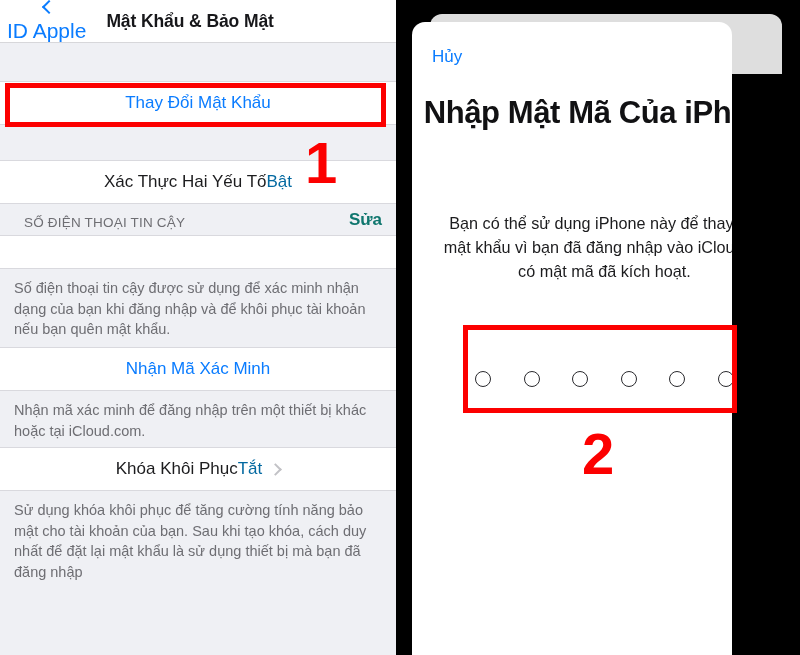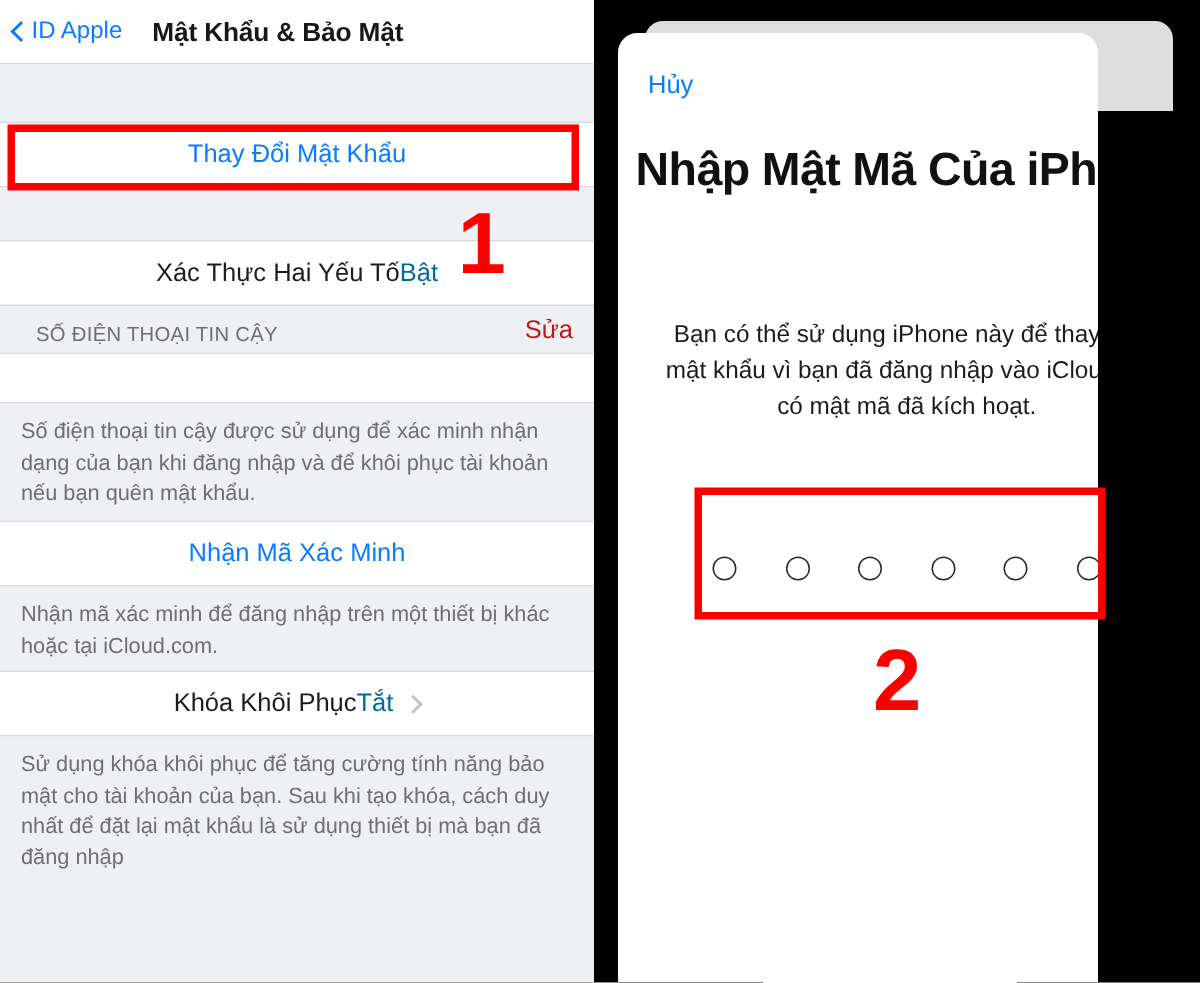--- a/index.html
+++ b/index.html
@@ -36,22 +36,23 @@
     border-bottom: 1px solid #d7d7da;
     display: flex;
     align-items: center;
   }
   .nav-back {
     display: flex;
     align-items: center;
     gap: 4px;
     padding-left: 7px;
     color: #0a7cff;
-    font-size: 16px;
-    white-space: nowrap;
+    font-size: 21px;
+    white-space: nowrap;
+    flex-direction: column;
   }
   .chev-back {
     display: inline-block;
     width: 10px;
     height: 16px;
     position: relative;
     flex: none;
   }
   .chev-back::before {
     content: "";
@@ -138,22 +139,23 @@
     gap: 36px;
   }
   .group-header-label {
     font-size: 13.5px;
     color: #6e6e73;
     letter-spacing: 0.2px;
     white-space: nowrap;
   }
   .group-header-action {
     font-size: 17px;
-    color: #b91c1c;
-    white-space: nowrap;
+    color: #0f766e;
+    white-space: nowrap;
+    font-weight: bold;
   }
 
   
   .right-panel {
     position: absolute;
     left: 412px; top: 0;
     width: 388px;
     height: 655px;
     background: #000000;
     overflow: hidden;

